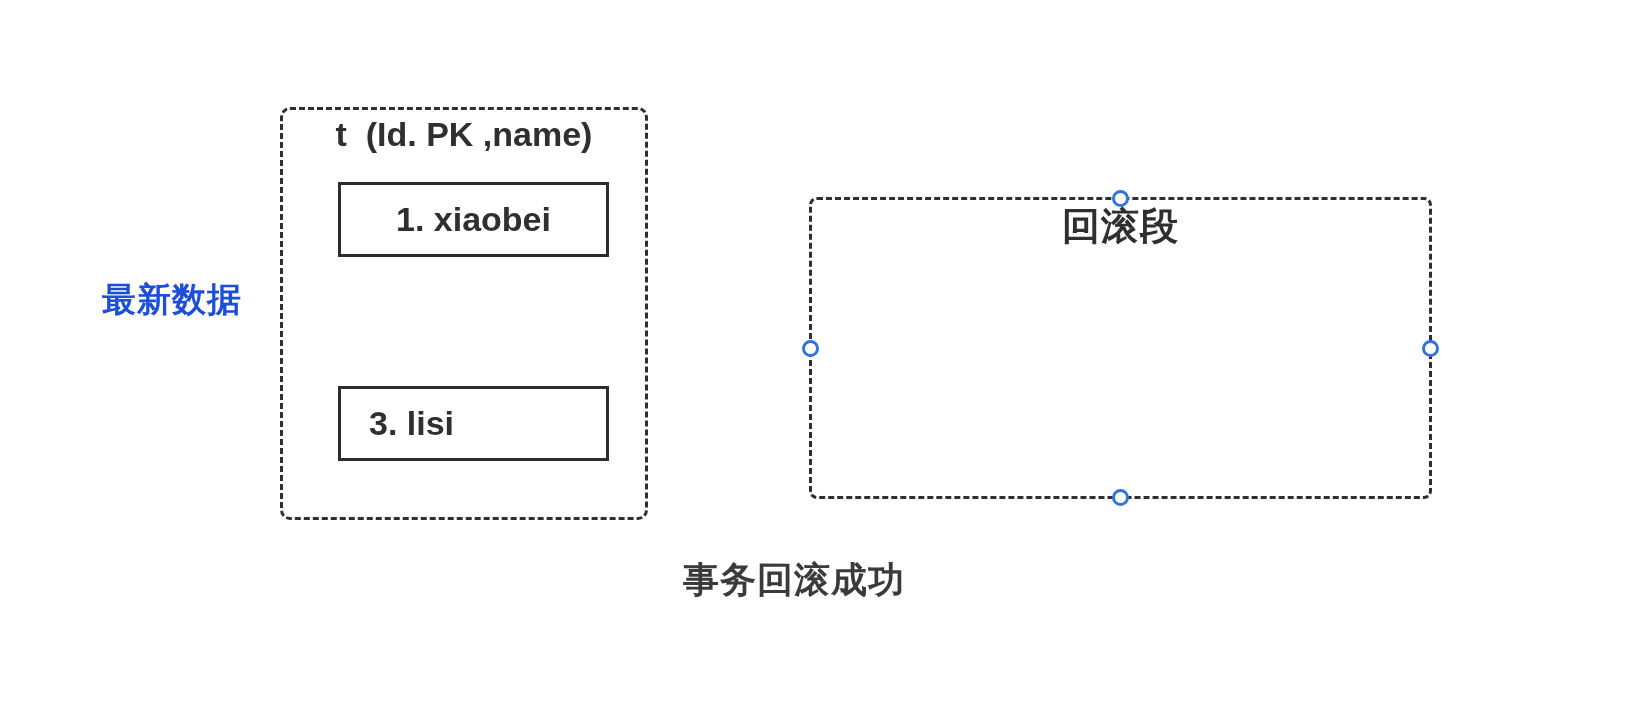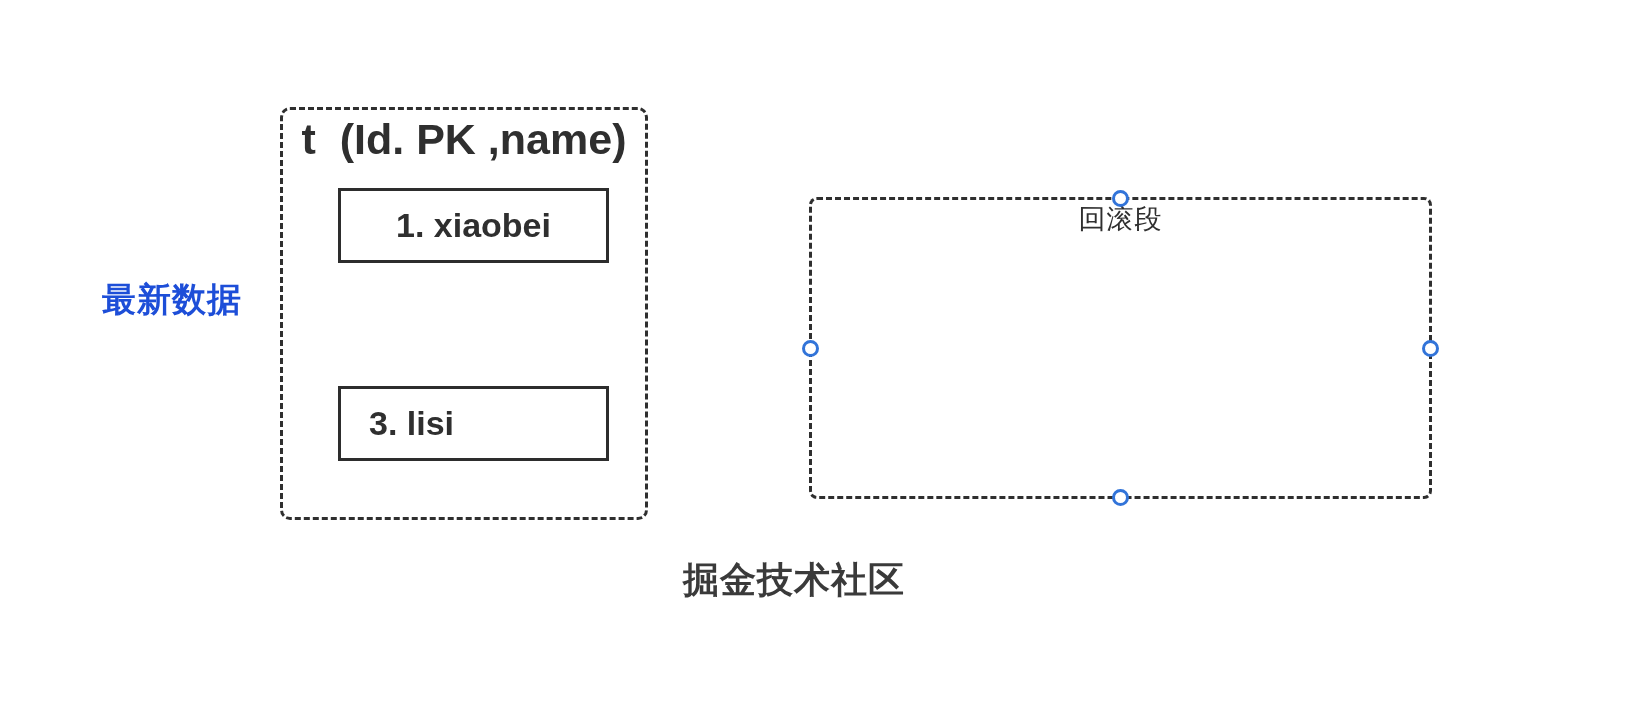--- a/index.html
+++ b/index.html
@@ -37,62 +37,62 @@
     border: 3.5px dashed #2f2f2f;
     border-radius: 10px;
     background: transparent;
   }
   .table-title {
     position: absolute;
     top: 5px;
     left: 0;
     width: 100%;
     text-align: center;
-    font-size: 43px;
+    font-size: 34px;
     font-weight: 600;
     color: #2f2f2f;
     white-space: pre;
   }
   .record {
     position: absolute;
     left: 55px;
     width: 271px;
     height: 75px;
     border: 3px solid #2d2d2d;
     background: #ffffff;
     display: flex;
     align-items: center;
     justify-content: center;
     font-size: 34px;
     font-weight: 600;
     color: #2f2f2f;
   }
-  .record-1 { top: 78px; }
+  .record-1 { top: 72px; }
   .record-2 { top: 178px; }
   .record-3 { top: 276px; justify-content: flex-start; padding-left: 28px; }
 
   
   .rollback-box {
     position: absolute;
     left: 809px;
     top: 197px;
     width: 623px;
     height: 302px;
     border: 3.5px dashed #2f2f2f;
     border-radius: 8px;
     background: transparent;
   }
   .rollback-title {
     position: absolute;
     top: 1px;
     left: 0;
     width: 100%;
     text-align: center;
-    font-size: 27px;
-    font-weight: 400;
+    font-size: 38px;
+    font-weight: 700;
     color: #2f2f2f;
     letter-spacing: 1px;
   }
   .handle {
     position: absolute;
     width: 17px;
     height: 17px;
     border: 3px solid #3274d9;
     border-radius: 50%;
     background: #ffffff;
@@ -139,16 +139,16 @@
   </div>
 
   <div class="rollback-box">
     <div class="rollback-title">回滚段</div>
     <div class="handle handle-top"></div>
     <div class="handle handle-right"></div>
     <div class="handle handle-bottom"></div>
     <div class="handle handle-left"></div>
   </div>
 
-  <div class="caption">掘金技术社区</div>
+  <div class="caption">事务回滚成功</div>
 
 
 </div>
 
 </body></html>

